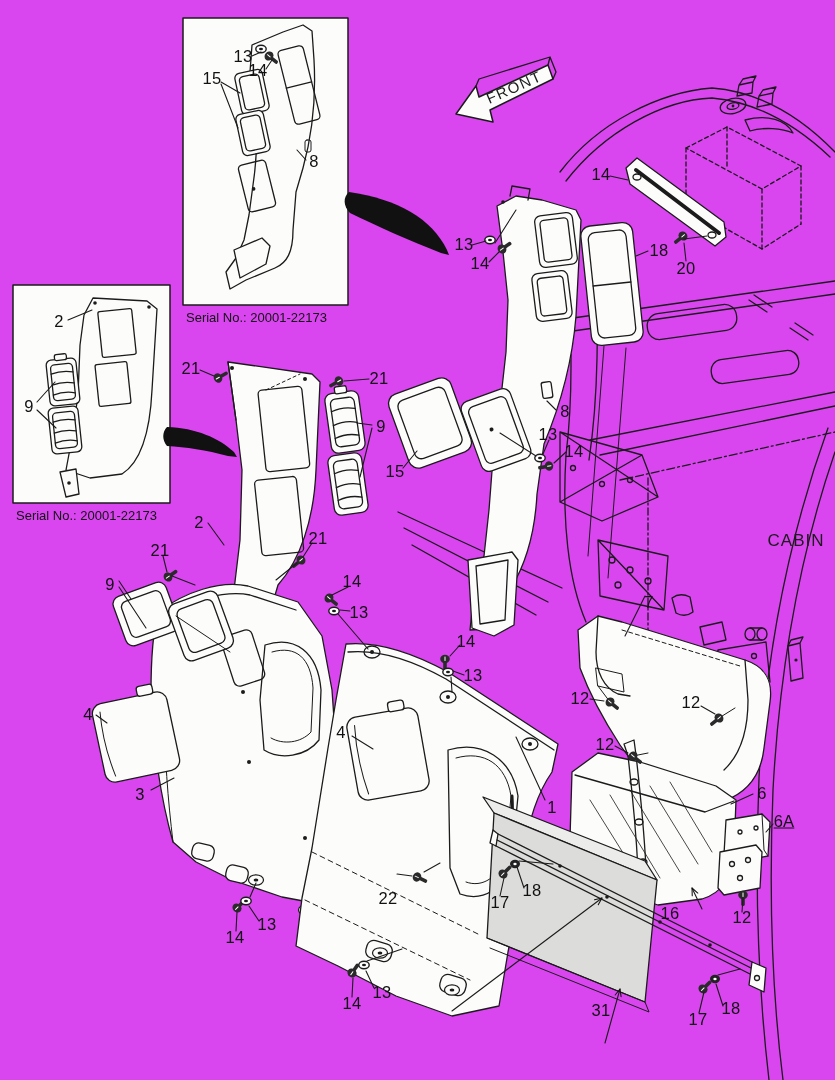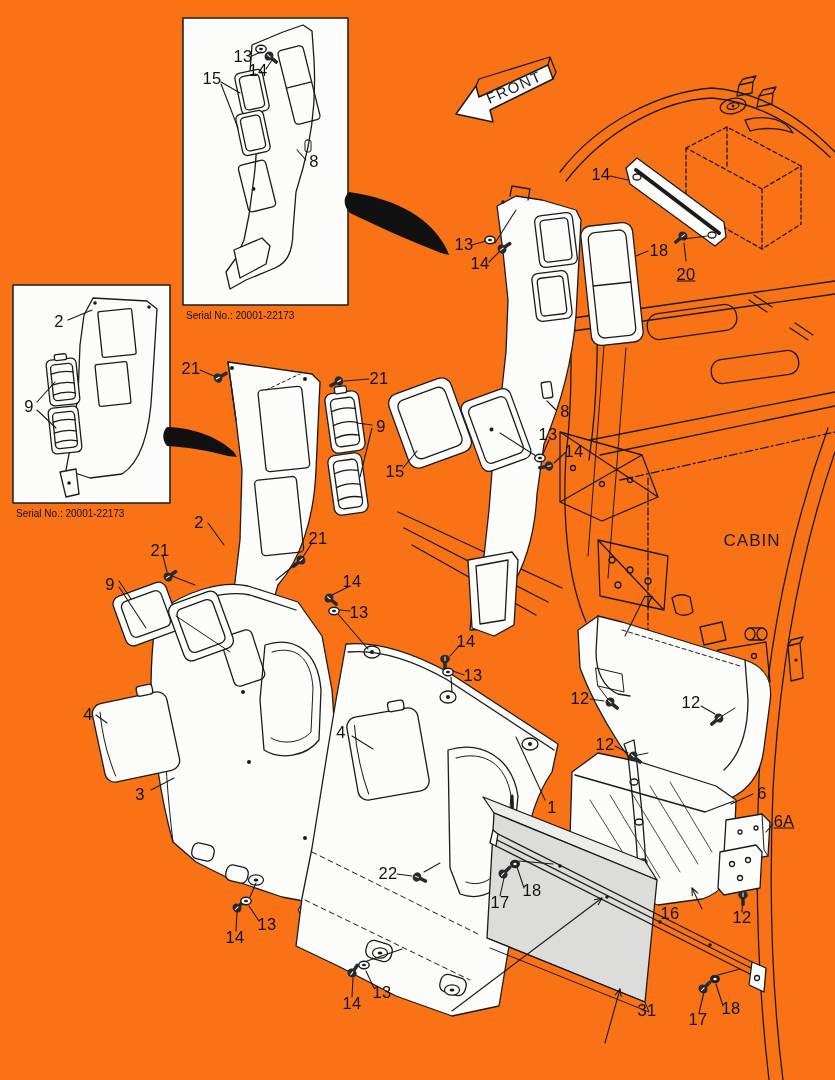--- a/index.html
+++ b/index.html
@@ -1,24 +1,24 @@
 <!DOCTYPE html>
 <html><head>
 <meta charset="utf-8">
 <style>
   html,body{margin:0;padding:0;background:#f8f8f6;}
-  #stage{position:relative;width:835px;height:1080px;background:#f97316;overflow:hidden;
+  #stage{position:relative;width:835px;height:1080px;background:#d946ef;overflow:hidden;
          font-family:"Liberation Sans", sans-serif;color:#1b1b1b;}
   #art{position:absolute;left:0;top:0;}
   .callout{position:absolute;transform:translate(-50%,-50%);font-size:16.5px;color:#111;
            white-space:nowrap;letter-spacing:.2px;}
-  .serial{position:absolute;font-size:10px;color:#111;white-space:nowrap;}
+  .serial{position:absolute;font-size:13px;color:#111;white-space:nowrap;}
   #serial-top{left:186px;top:310px;}
   #serial-left{left:16px;top:508px;}
-  #cabin-label{position:absolute;left:752px;top:541px;transform:translate(-50%,-50%);
+  #cabin-label{position:absolute;left:796px;top:541px;transform:translate(-50%,-50%);
                font-size:17px;letter-spacing:1px;}
   #front-label{position:absolute;left:514px;top:87px;transform:translate(-50%,-50%) rotate(-24deg);
                font-size:15px;letter-spacing:1.5px;}
 </style>
 </head>
 <body>
 
 <div id="stage">
 
 <svg id="art" width="835" height="1080" viewBox="0 0 835 1080" stroke="#1b1b1b" stroke-width="1.3" fill="none" stroke-linecap="round" stroke-linejoin="round">
@@ -416,21 +416,21 @@
       <span class="callout" style="left: 243px; top: 56px;">13</span>
       <span class="callout" style="left: 258px; top: 70px;">14</span>
       <span class="callout" style="left: 212px; top: 78px;">15</span>
       <span class="callout" style="left: 314px; top: 161px;">8</span>
       <span class="callout" style="left: 59px; top: 321px;">2</span>
       <span class="callout" style="left: 29px; top: 406px;">9</span>
       <span class="callout" style="left: 601px; top: 174px;">14</span>
       <span class="callout" style="left: 464px; top: 244px;">13</span>
       <span class="callout" style="left: 480px; top: 263px;">14</span>
       <span class="callout" style="left: 659px; top: 250px;">18</span>
-      <span class="callout" style="left: 686px; top: 274px; text-decoration: underline;">20</span>
+      <span class="callout" style="left: 686px; top: 268px;">20</span>
       <span class="callout" style="left: 191px; top: 368px;">21</span>
       <span class="callout" style="left: 379px; top: 378px;">21</span>
       <span class="callout" style="left: 381px; top: 426px;">9</span>
       <span class="callout" style="left: 395px; top: 471px;">15</span>
       <span class="callout" style="left: 565px; top: 411px;">8</span>
       <span class="callout" style="left: 548px; top: 434px;">13</span>
       <span class="callout" style="left: 574px; top: 451px;">14</span>
       <span class="callout" style="left: 199px; top: 522px;">2</span>
       <span class="callout" style="left: 160px; top: 550px;">21</span>
       <span class="callout" style="left: 318px; top: 538px;">21</span>
@@ -442,31 +442,31 @@
       <span class="callout" style="left: 473px; top: 675px;">13</span>
       <span class="callout" style="left: 580px; top: 698px;">12</span>
       <span class="callout" style="left: 691px; top: 702px;">12</span>
       <span class="callout" style="left: 605px; top: 744px;">12</span>
       <span class="callout" style="left: 88px; top: 714px;">4</span>
       <span class="callout" style="left: 341px; top: 732px;">4</span>
       <span class="callout" style="left: 140px; top: 794px;">3</span>
       <span class="callout" style="left: 552px; top: 807px;">1</span>
       <span class="callout" style="left: 762px; top: 793px;">6</span>
       <span class="callout" style="left: 784px; top: 821px; text-decoration: underline;">6A</span>
-      <span class="callout" style="left: 388px; top: 873px;">22</span>
+      <span class="callout" style="left: 388px; top: 898px;">22</span>
       <span class="callout" style="left: 532px; top: 890px;">18</span>
       <span class="callout" style="left: 500px; top: 902px;">17</span>
       <span class="callout" style="left: 670px; top: 913px;">16</span>
       <span class="callout" style="left: 742px; top: 917px;">12</span>
       <span class="callout" style="left: 267px; top: 924px;">13</span>
       <span class="callout" style="left: 235px; top: 937px;">14</span>
       <span class="callout" style="left: 382px; top: 992px;">13</span>
       <span class="callout" style="left: 352px; top: 1003px;">14</span>
       <span class="callout" style="left: 731px; top: 1008px;">18</span>
       <span class="callout" style="left: 698px; top: 1019px;">17</span>
-      <span class="callout" style="left: 601px; top: 1010px; margin-left: 46px;">31</span>
+      <span class="callout" style="left: 601px; top: 1010px;">31</span>
     </div>
 
 <div id="serial-top" class="serial">Serial No.: 20001-22173</div>
 <div id="serial-left" class="serial">Serial No.: 20001-22173</div>
 <div id="front-label">FRONT</div>
 <div id="cabin-label">CABIN</div>
 </div>
 
 </body></html>

